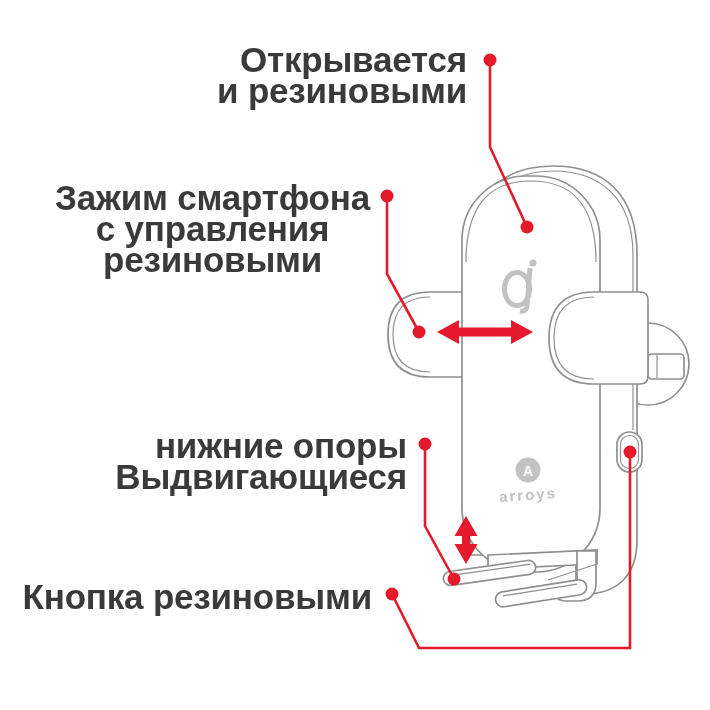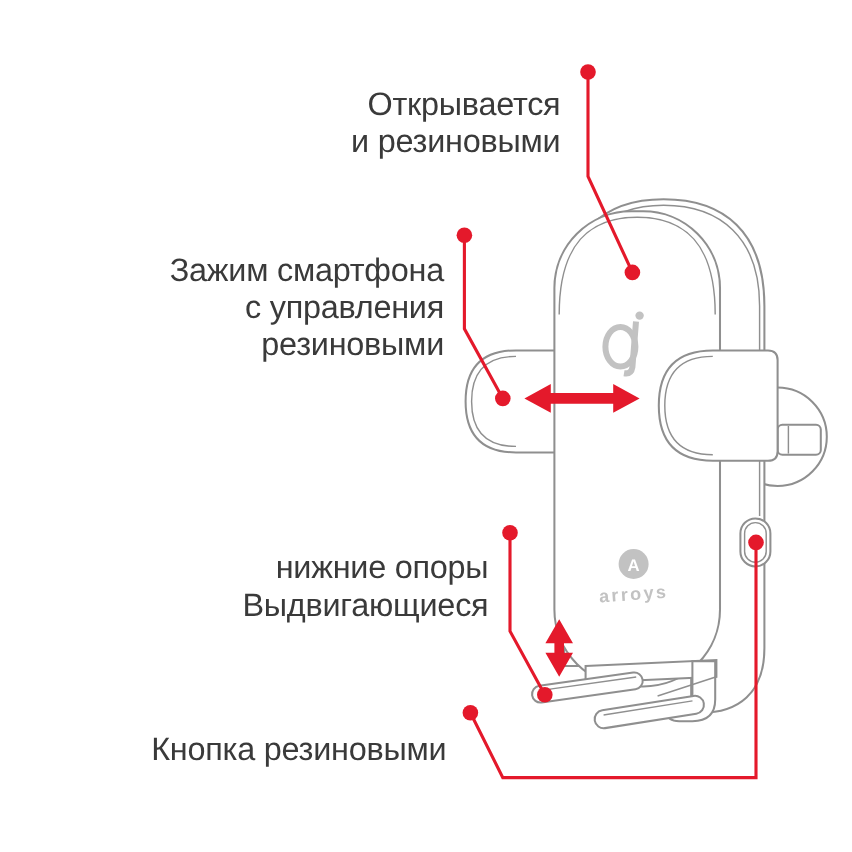--- a/index.html
+++ b/index.html
@@ -7,27 +7,26 @@
     position:relative;
     width:710px;height:710px;
     background:#ffffff;
     overflow:hidden;
     font-family:"Liberation Sans", sans-serif;
   }
   .stage svg{position:absolute;left:0;top:0;}
   .label{
     position:absolute;
     text-align:right;
-    font-weight:400;
-    font-size:27px;
+    font-weight:700;
+    font-size:35px;
     line-height:31px;
     letter-spacing:-0.2px;
     color:#3a3a3a;
     white-space:nowrap;
-    margin-top:28px;
   }
   
   .ln  {fill:#ffffff;stroke:#8f8f8f;stroke-width:1.7;}
   .lns {fill:none;stroke:#8f8f8f;stroke-width:1.2;}
   .red-line{fill:none;stroke:#e4192b;stroke-width:2.6;}
   .red-fill{fill:#e4192b;stroke:none;}
   .logo-stroke{fill:none;stroke:#c2c2c2;stroke-width:5;}
   .logo-fill{fill:#c2c2c2;}
   .brand-a{font-weight:700;font-size:14px;fill:#ffffff;}
   .brand-t{font-weight:700;font-size:15px;fill:#c2c2c2;letter-spacing:2px;}
@@ -120,21 +119,21 @@
 
     <path class="red-fill" d="M437,332 L459,320 L459,327.5 L511,327.5 L511,320 L533,332 L511,344 L511,336.5 L459,336.5 L459,344 Z"></path>
     <path class="red-fill" d="M466,516 L454.5,536 L462,536 L462,544 L454.5,544 L466,564 L477.5,544 L470,544 L470,536 L477.5,536 Z"></path>
   </svg>
 
   <div class="label" style="top:44px; right:243px;">
     <div>Открывается</div>
     <div>и резиновыми</div>
   </div>
 
-  <div class="label" style="top:182px; right:340px;">
+  <div class="label" style="top:182px; right:340px;text-align:center;">
     <div>Зажим смартфона</div>
     <div>с управления</div>
     <div>резиновыми</div>
   </div>
 
   <div class="label" style="top:430px; right:303px;">
     <div>нижние опоры</div>
     <div>Выдвигающиеся</div>
   </div>
 

